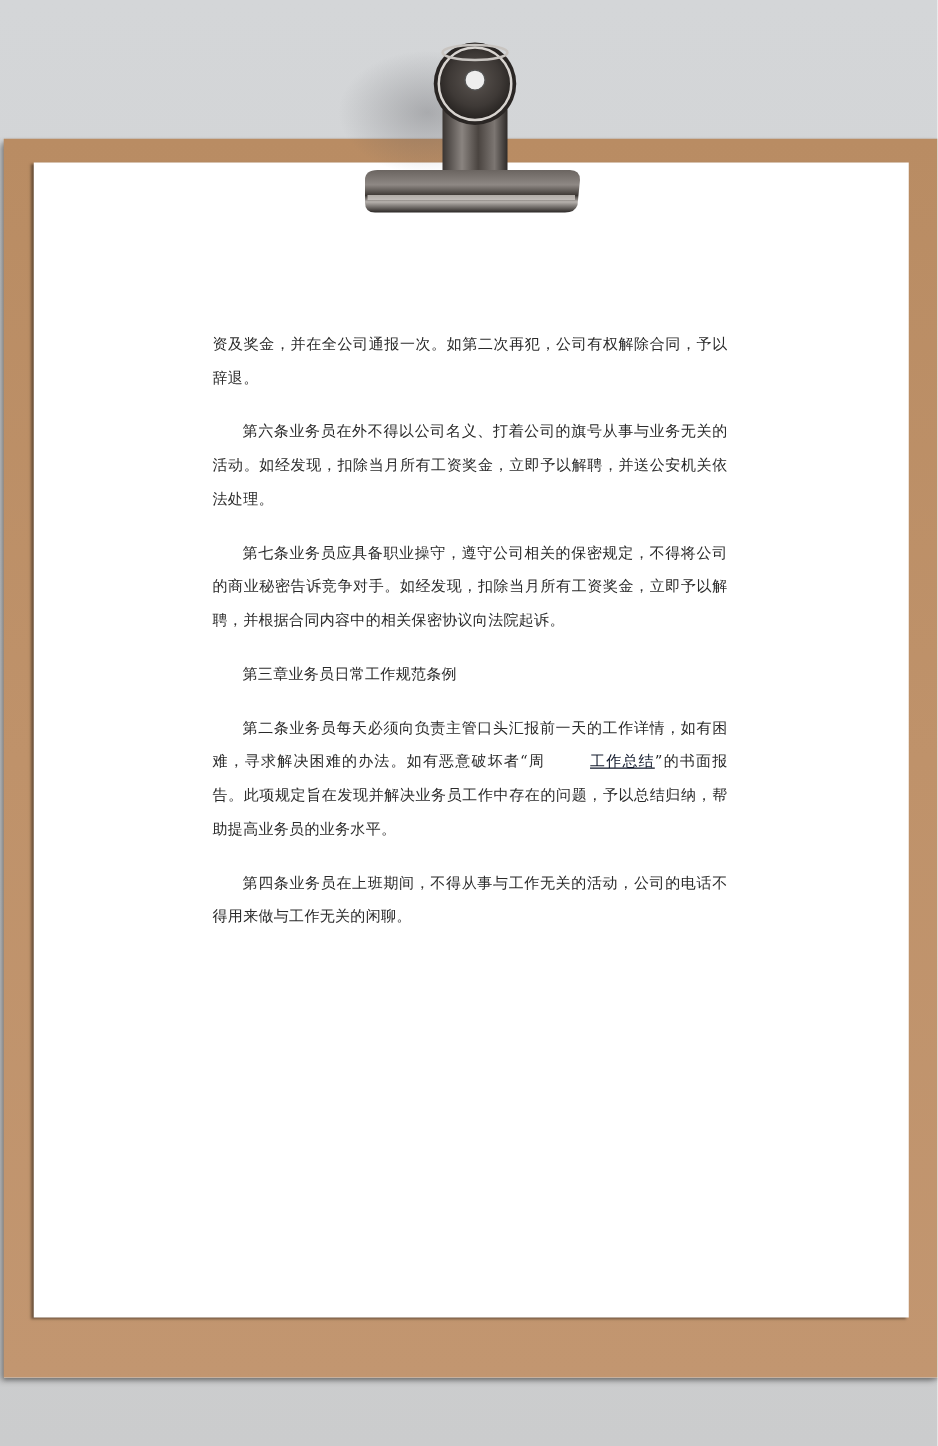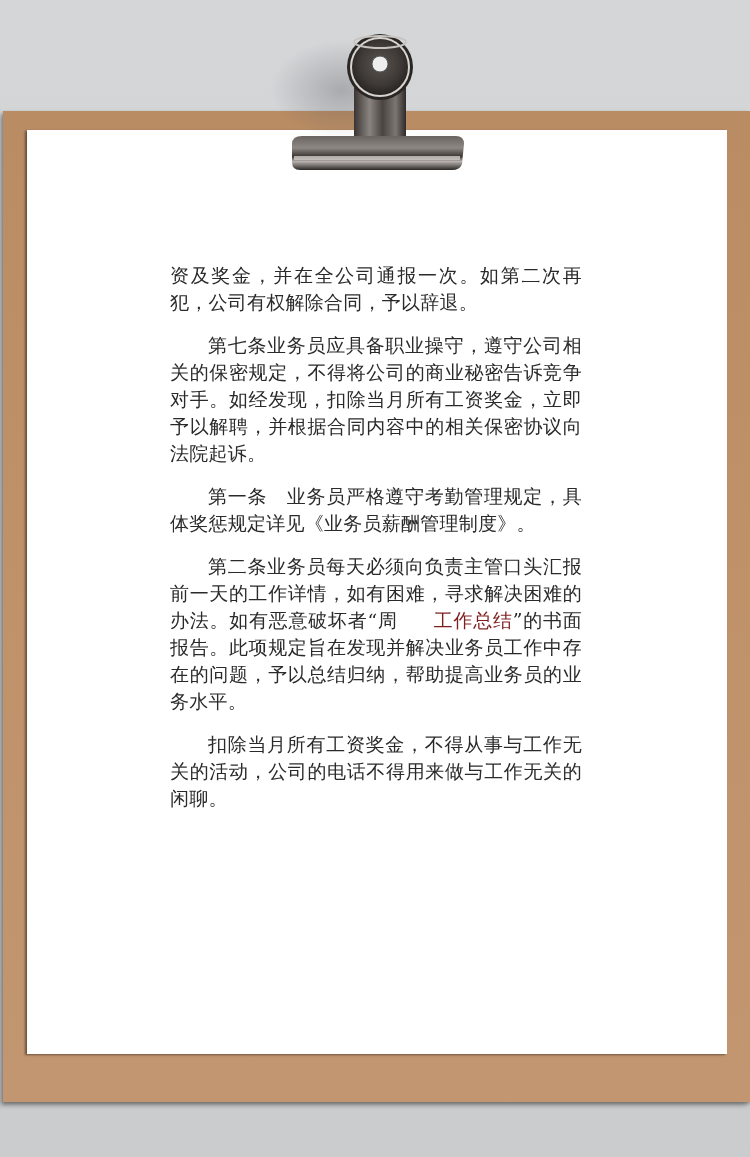--- a/index.html
+++ b/index.html
@@ -18,25 +18,25 @@
     background: #ffffff;
     box-shadow: -2px 1px 2px rgba(40,30,20,0.55);
   }
   .clip { position: absolute; left: 284px; top: 22px; width: 180px; height: 150px; }
   .clip-shadow {
     position: absolute; left: 270px; top: 40px; width: 120px; height: 100px;
     background: radial-gradient(ellipse at 60% 50%, rgba(90,90,95,0.35), rgba(90,90,95,0) 70%);
   }
   .content {
     position: absolute; left: 170px; top: 262px; width: 412px;
-    font-size: 19px; line-height: 27px; color: #2a2a2a; letter-spacing: 0.25px;
+    font-size: 12px; line-height: 27px; color: #2a2a2a; letter-spacing: 0.25px;
   }
   .para { margin: 0 0 16px 0; text-align: justify; }
   .para.indent { text-indent: 2em; }
-  .link { color: #7f1d1d; cursor: pointer; padding-left: 36px; }
+  .link { color: #0f172a; text-decoration: underline; cursor: pointer; padding-left: 36px; }
 </style>
 </head>
 <body>
 
 <div class="board"></div>
 <div class="paper"></div>
 
 <div class="clip-shadow"></div>
 <svg class="clip" viewBox="0 0 180 150" xmlns="http://www.w3.org/2000/svg">
   <defs>
@@ -68,17 +68,18 @@
   <ellipse cx="96" cy="20" rx="26" ry="6" fill="none" stroke="#c8c4c0" stroke-width="2"></ellipse>
   <circle cx="96" cy="42" r="8" fill="#eeeeee"></circle>
   <circle cx="96" cy="42" r="8" fill="none" stroke="#555" stroke-width="1"></circle>
 
   <path d="M8 122 Q8 114 18 114 L172 114 Q180 114 180 122 L178 142 Q176 148 168 148 L16 148 Q8 148 8 140 Z" fill="url(#bar)"></path>
   <rect x="10" y="134" width="166" height="4" fill="#cfcac6" opacity="0.8"></rect>
 </svg>
 
 <div class="content">
   <p class="para">资及奖金，并在全公司通报一次。如第二次再犯，公司有权解除合同，予以辞退。</p>
+  <p class="para indent">第六条业务员在外不得以公司名义、打着公司的旗号从事与业务无关的活动。如经发现，扣除当月所有工资奖金，立即予以解聘，并送公安机关依法处理。</p>
   <p class="para indent">第七条业务员应具备职业操守，遵守公司相关的保密规定，不得将公司的商业秘密告诉竞争对手。如经发现，扣除当月所有工资奖金，立即予以解聘，并根据合同内容中的相关保密协议向法院起诉。</p>
-  <p class="para indent">第一条　业务员严格遵守考勤管理规定，具体奖惩规定详见《业务员薪酬管理制度》。</p>
+  <p class="para indent">第三章业务员日常工作规范条例</p>
   <p class="para indent"><span>第二条业务员每天必须向负责主管口头汇报前一天的工作详情，如有困难，寻求解决困难的办法。如有恶意破坏者“周</span><a class="link">工作总结</a><span>”的书面报告。此项规定旨在发现并解决业务员工作中存在的问题，予以总结归纳，帮助提高业务员的业务水平。</span></p>
-  <p class="para indent">扣除当月所有工资奖金，不得从事与工作无关的活动，公司的电话不得用来做与工作无关的闲聊。</p>
+  <p class="para indent">第四条业务员在上班期间，不得从事与工作无关的活动，公司的电话不得用来做与工作无关的闲聊。</p>
 </div>
 
 </body></html>

